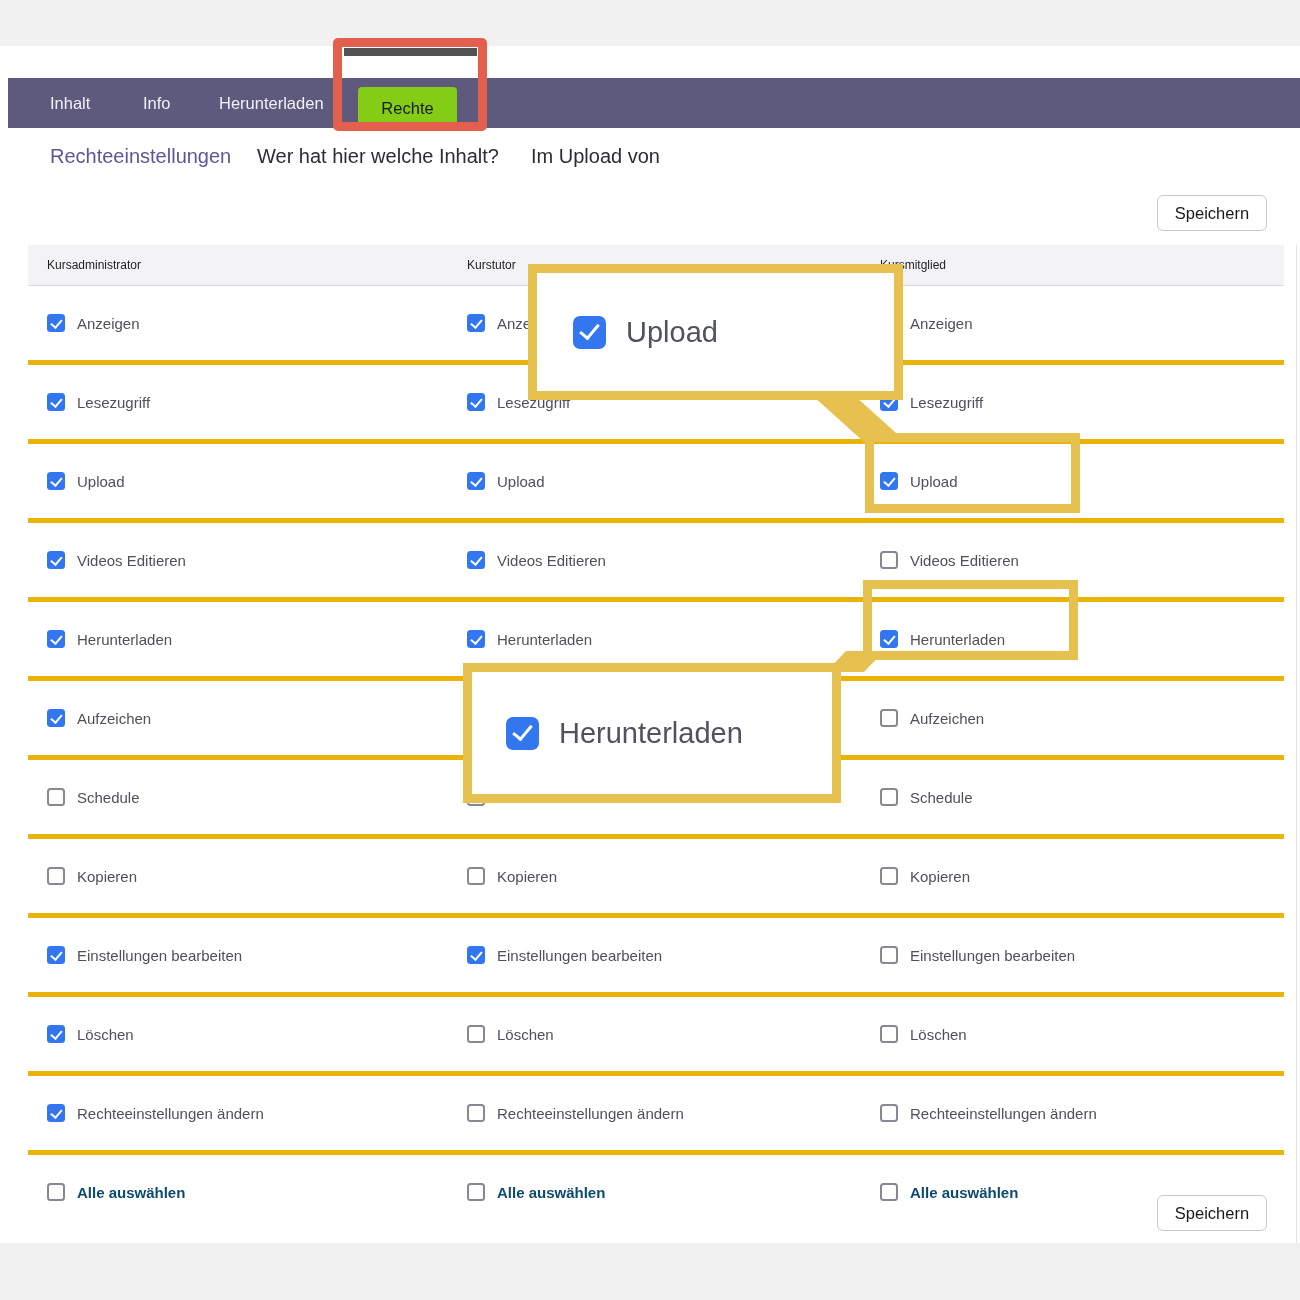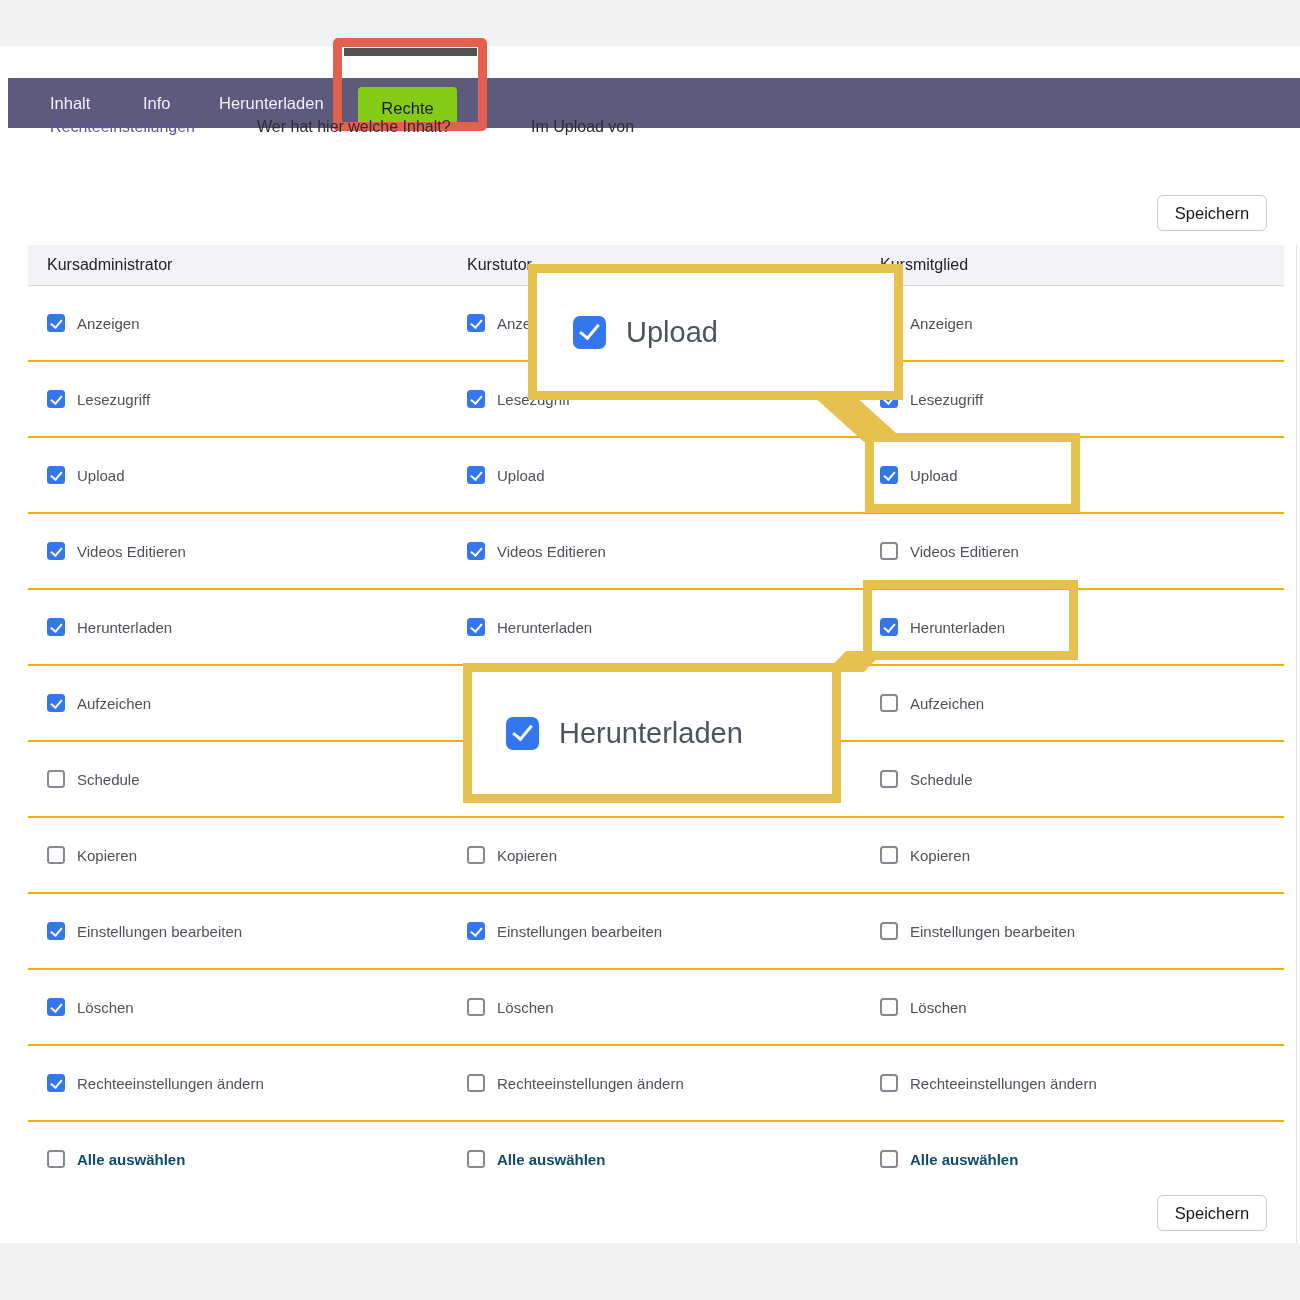--- a/index.html
+++ b/index.html
@@ -8,43 +8,43 @@
   .band{position:absolute;left:0;width:1300px;}
   .band.top{top:0;height:46px;background:var(--band-gray,#f2f2f3);}
   .band.bottom{top:1243px;height:57px;background:var(--band-gray,#f2f2f3);}
 
   
   .navbar{position:absolute;left:8px;right:0;top:59px;height:50px;background:var(--navbar,#5d5a7d);margin-top:19px;}
   .nav-tab{position:absolute;top:0;height:50px;display:flex;align-items:center;
            color:#f1effa;font-size:16.5px;cursor:pointer;white-space:nowrap;}
   .nav-tab.active{background:#84cc16;border-radius:4px 4px 0 0;top:9px;height:43px;
                   justify-content:center;color:#1b1b1f;z-index:2;}
-  .subnav-item{position:absolute;top:118px;height:20px;font-size:16px;color:#2c2c34;
+  .subnav-item{position:absolute;top:145px;height:20px;font-size:20px;color:#2c2c34;
                z-index:31;white-space:nowrap;cursor:pointer;}
   .subnav-item.active{color:var(--subnav-active,#5a589b);}
 
   
   .red-box{position:absolute;left:333px;top:38px;width:154px;height:93px;box-sizing:border-box;
            border:9px solid var(--red,#e4604e);border-radius:5px;z-index:30;}
   .dark-strip{position:absolute;left:344px;top:48px;width:133px;height:8px;background:#525252;z-index:29;}
 
   
   .btn{position:absolute;width:110px;height:36px;box-sizing:border-box;background:#fff;
        border:1px solid #c9c9ce;border-radius:6px;font-size:16.5px;color:#1a1a1a;
        font-family:"Liberation Sans",sans-serif;display:flex;align-items:center;justify-content:center;
        cursor:pointer;z-index:10;}
   .btn.save-top{left:1157px;top:195px;}
   .btn.save-bottom{left:1157px;top:1195px;}
 
   
   .ptable{position:absolute;left:28px;top:245px;width:1256px;z-index:1;}
   .thead{position:relative;height:40px;background:var(--header-bg,#f3f3f6);border-bottom:1px solid #d9d9de;}
   .th{position:absolute;top:0;height:40px;display:flex;align-items:center;
-      font-size:16px;color:#22222a;}
-  .trow{position:relative;height:74px;border-bottom:2px solid #eab308;background:#fff;}
+      font-size:12px;color:#22222a;}
+  .trow{position:relative;height:74px;border-bottom:5px solid #eab308;background:#fff;}
   .trow.last{border-bottom:none;}
   .tcell{position:absolute;top:0;height:74px;display:flex;align-items:center;gap:12px;}
   .tcell .lbl{font-size:15px;color:#50505a;white-space:nowrap;}
   .trow.bold .lbl{font-weight:bold;color:#0c4a6e;}
   .cb{width:18px;height:18px;box-sizing:border-box;border-radius:3.5px;position:relative;flex:0 0 auto;}
   .cb.off{border:2px solid #888795;background:#fff;}
   .cb.on{background:var(--blue,#3277f0);}
   .cb.on::after{content:"";position:absolute;left:6px;top:2.5px;width:4.5px;height:9px;
                 border:solid #fff;border-width:0 2.4px 2.4px 0;transform:rotate(40deg);}
   .right-line{position:absolute;left:1296px;top:245px;width:1px;height:998px;background:#e0e0e6;z-index:2;}

